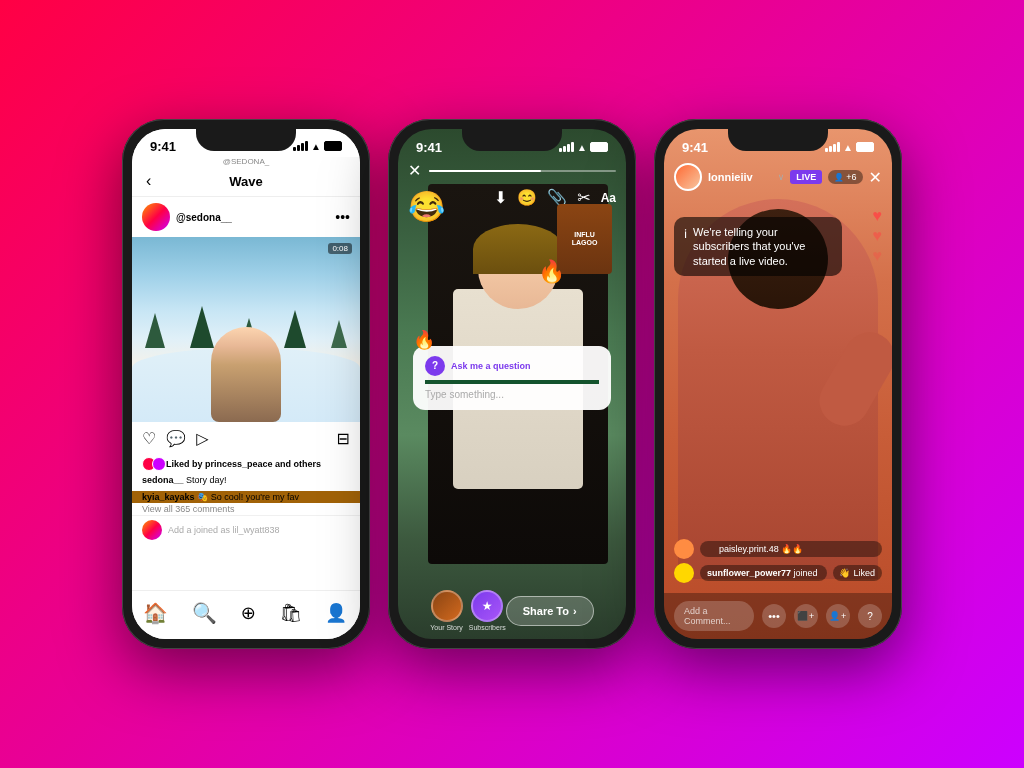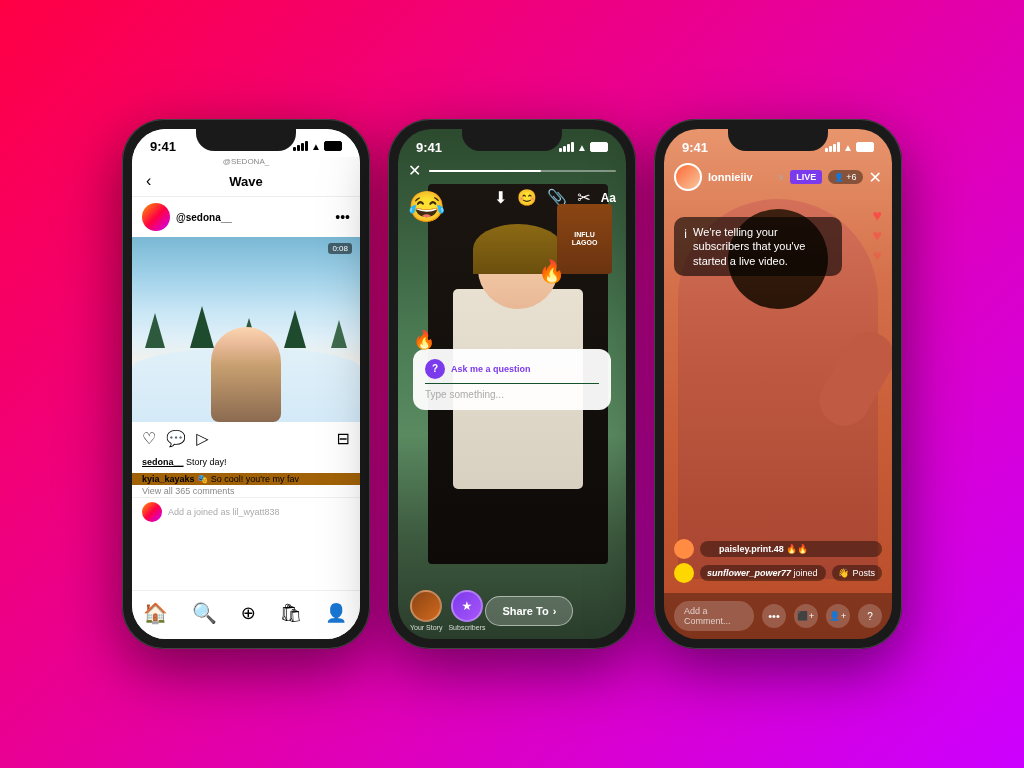--- a/index.html
+++ b/index.html
@@ -165,21 +165,21 @@
       margin-right: -4px;
     }
 
     .post-caption {
       padding: 2px 10px 4px;
       font-size: 9px;
       color: #000;
       background: #fff;
       line-height: 1.3;
     }
-    .post-caption .username { font-weight: 700; text-decoration: underline; }
+    .post-caption .username { font-weight: 700; }
     .post-comment { padding: 1px 10px; font-size: 9px; color: #000; background: #a16207; }
     .post-comment .username { font-weight: 700; }
     .view-comments { padding: 1px 10px; font-size: 9px; color: #888; background: #fff; }
     .add-comment {
       padding: 4px 10px;
       font-size: 9px;
       color: #888;
       background: #fff;
       display: flex;
       align-items: center;
@@ -259,29 +259,29 @@
     }
     .story-question-text {
       font-size: 11px;
       font-weight: 600;
       color: #000;
       margin-bottom: 6px;
     }
     .story-question-input {
       font-size: 10px;
       color: #aaa;
-      border-top: 1px solid #14532d;
+      border-top: 4px solid #14532d;
       padding-top: 5px;
     }
 
     .story-bottom {
       padding: 8px 12px;
       display: flex;
       align-items: center;
-      justify-content: flex-start;
+      justify-content: center;
     }
     .story-avatars {
       display: flex;
       gap: 6px;
     }
     .story-avatar-item {
       display: flex;
       flex-direction: column;
       align-items: center;
       gap: 2px;
@@ -539,20 +539,27 @@
       <div class="post-image-timer">0:08</div>
     </div>
 
     <div class="post-actions">
       <span class="action-icon">♡</span>
       <span class="action-icon">💬</span>
       <span class="action-icon">▷</span>
       <span class="bookmark-icon">⊟</span>
     </div>
 
+    <div class="post-likes">
+      <div class="liked-avatars">
+        <div class="liked-avatar" style="background:#f04;"></div>
+        <div class="liked-avatar" style="background:#c0f;"></div>
+      </div>
+      <span>Liked by princess_peace and others</span>
+    </div>
 
     <div class="post-caption">
       <span class="username">sedona__</span>
       <span>Story day!</span>
     </div>
     <div class="post-comment">
       <span class="username">kyia_kayaks</span>
       <span> 🎭 </span>
       <span>So cool! you're my fav</span>
     </div>
@@ -710,33 +717,33 @@
         <div class="live-hearts">
           <span class="live-heart">♥</span>
           <span class="live-heart" style="opacity:0.5;">♥</span>
           <span class="live-heart" style="opacity:0.3;">♥</span>
         </div>
 
         <div class="live-comments">
           <div class="live-comment">
             <div class="live-comment-avatar orange"></div>
             <span class="live-comment-text">
-              <span style="font-weight:700;padding-left:12px;">paisley.print.48</span>
+              <span style="font-weight:400;padding-left:12px;">paisley.print.48</span>
               <span> 🔥🔥</span>
             </span>
           </div>
           <div class="live-comment">
             <div class="live-comment-avatar yellow"></div>
             <span class="live-comment-text">
-              <span style="font-weight:700;font-style:italic;">sunflower_power77</span>
+              <span style="font-weight:700;">sunflower_power77</span>
               <span>joined</span>
             </span>
             <span class="live-wave-btn">
               <span>👋 </span>
-              <span>Posts</span>
+              <span>Liked</span>
             </span>
           </div>
         </div>
       </div>
 
       <div class="live-bottom">
         <div class="live-comment-input">Add a Comment...</div>
         <div class="live-action-btn">•••</div>
         <div class="live-action-btn" style="font-size:9px;">⬛+</div>
         <div class="live-action-btn" style="font-size:9px;">👤+</div>

